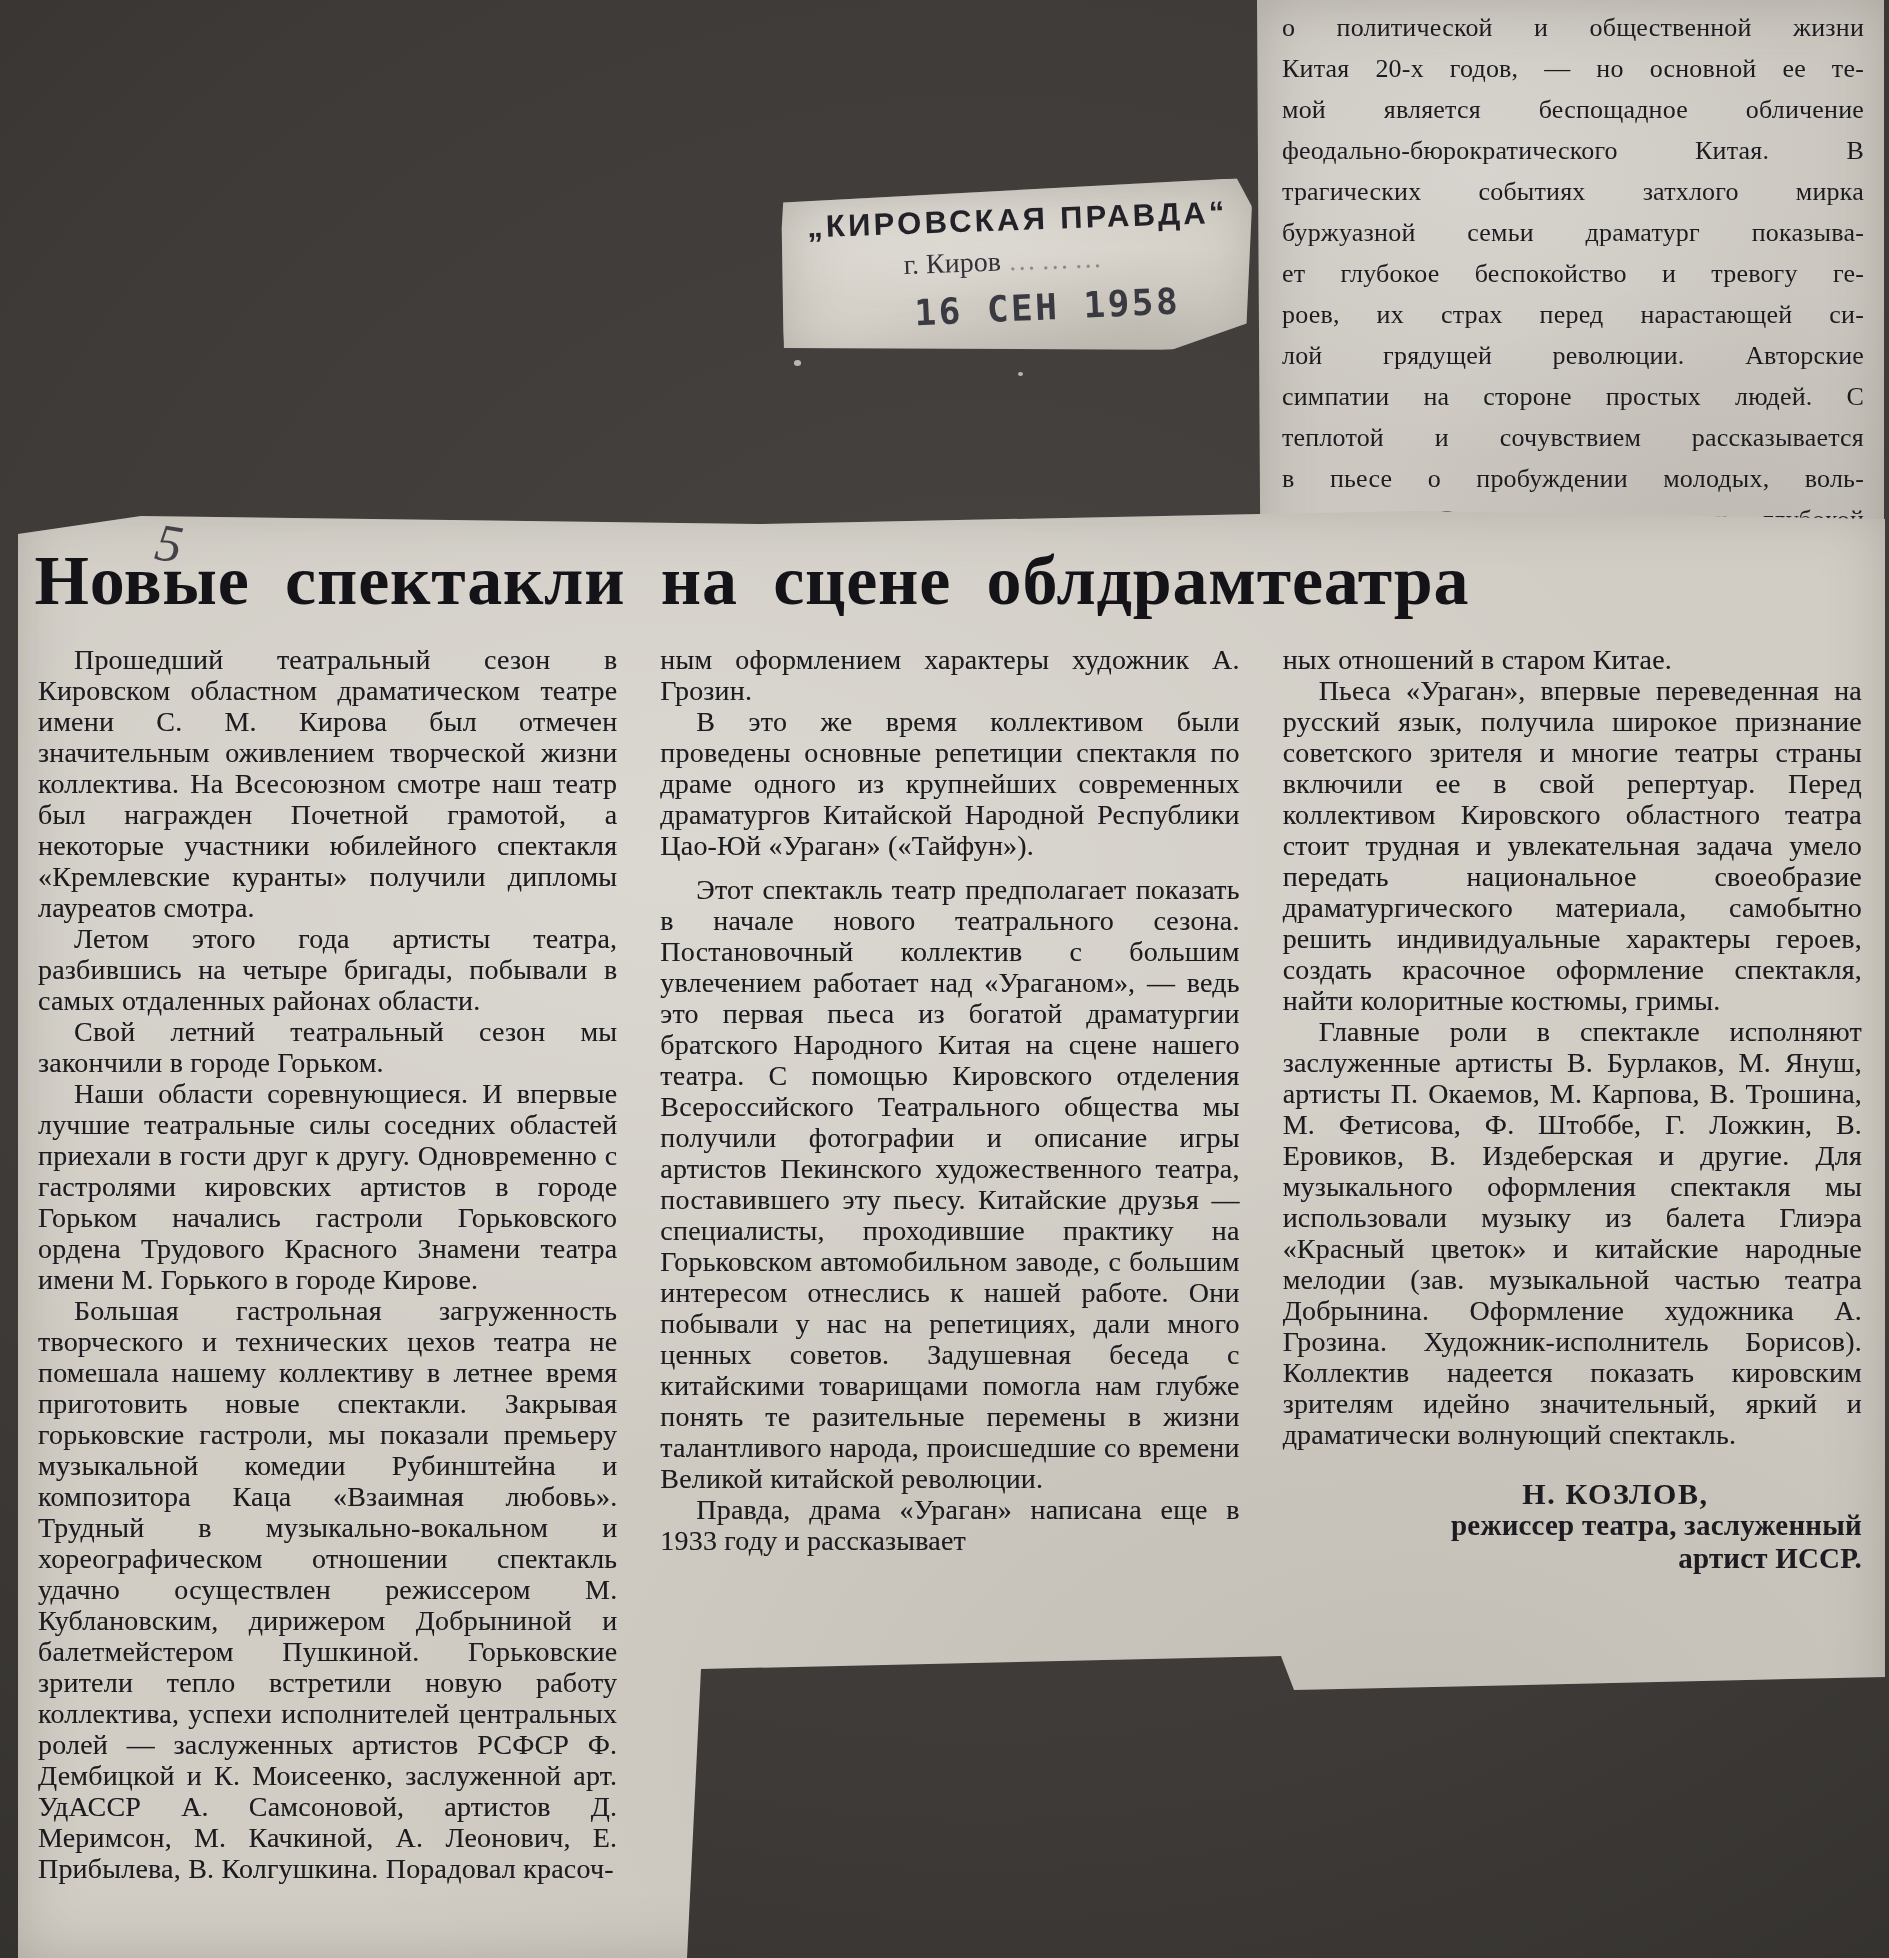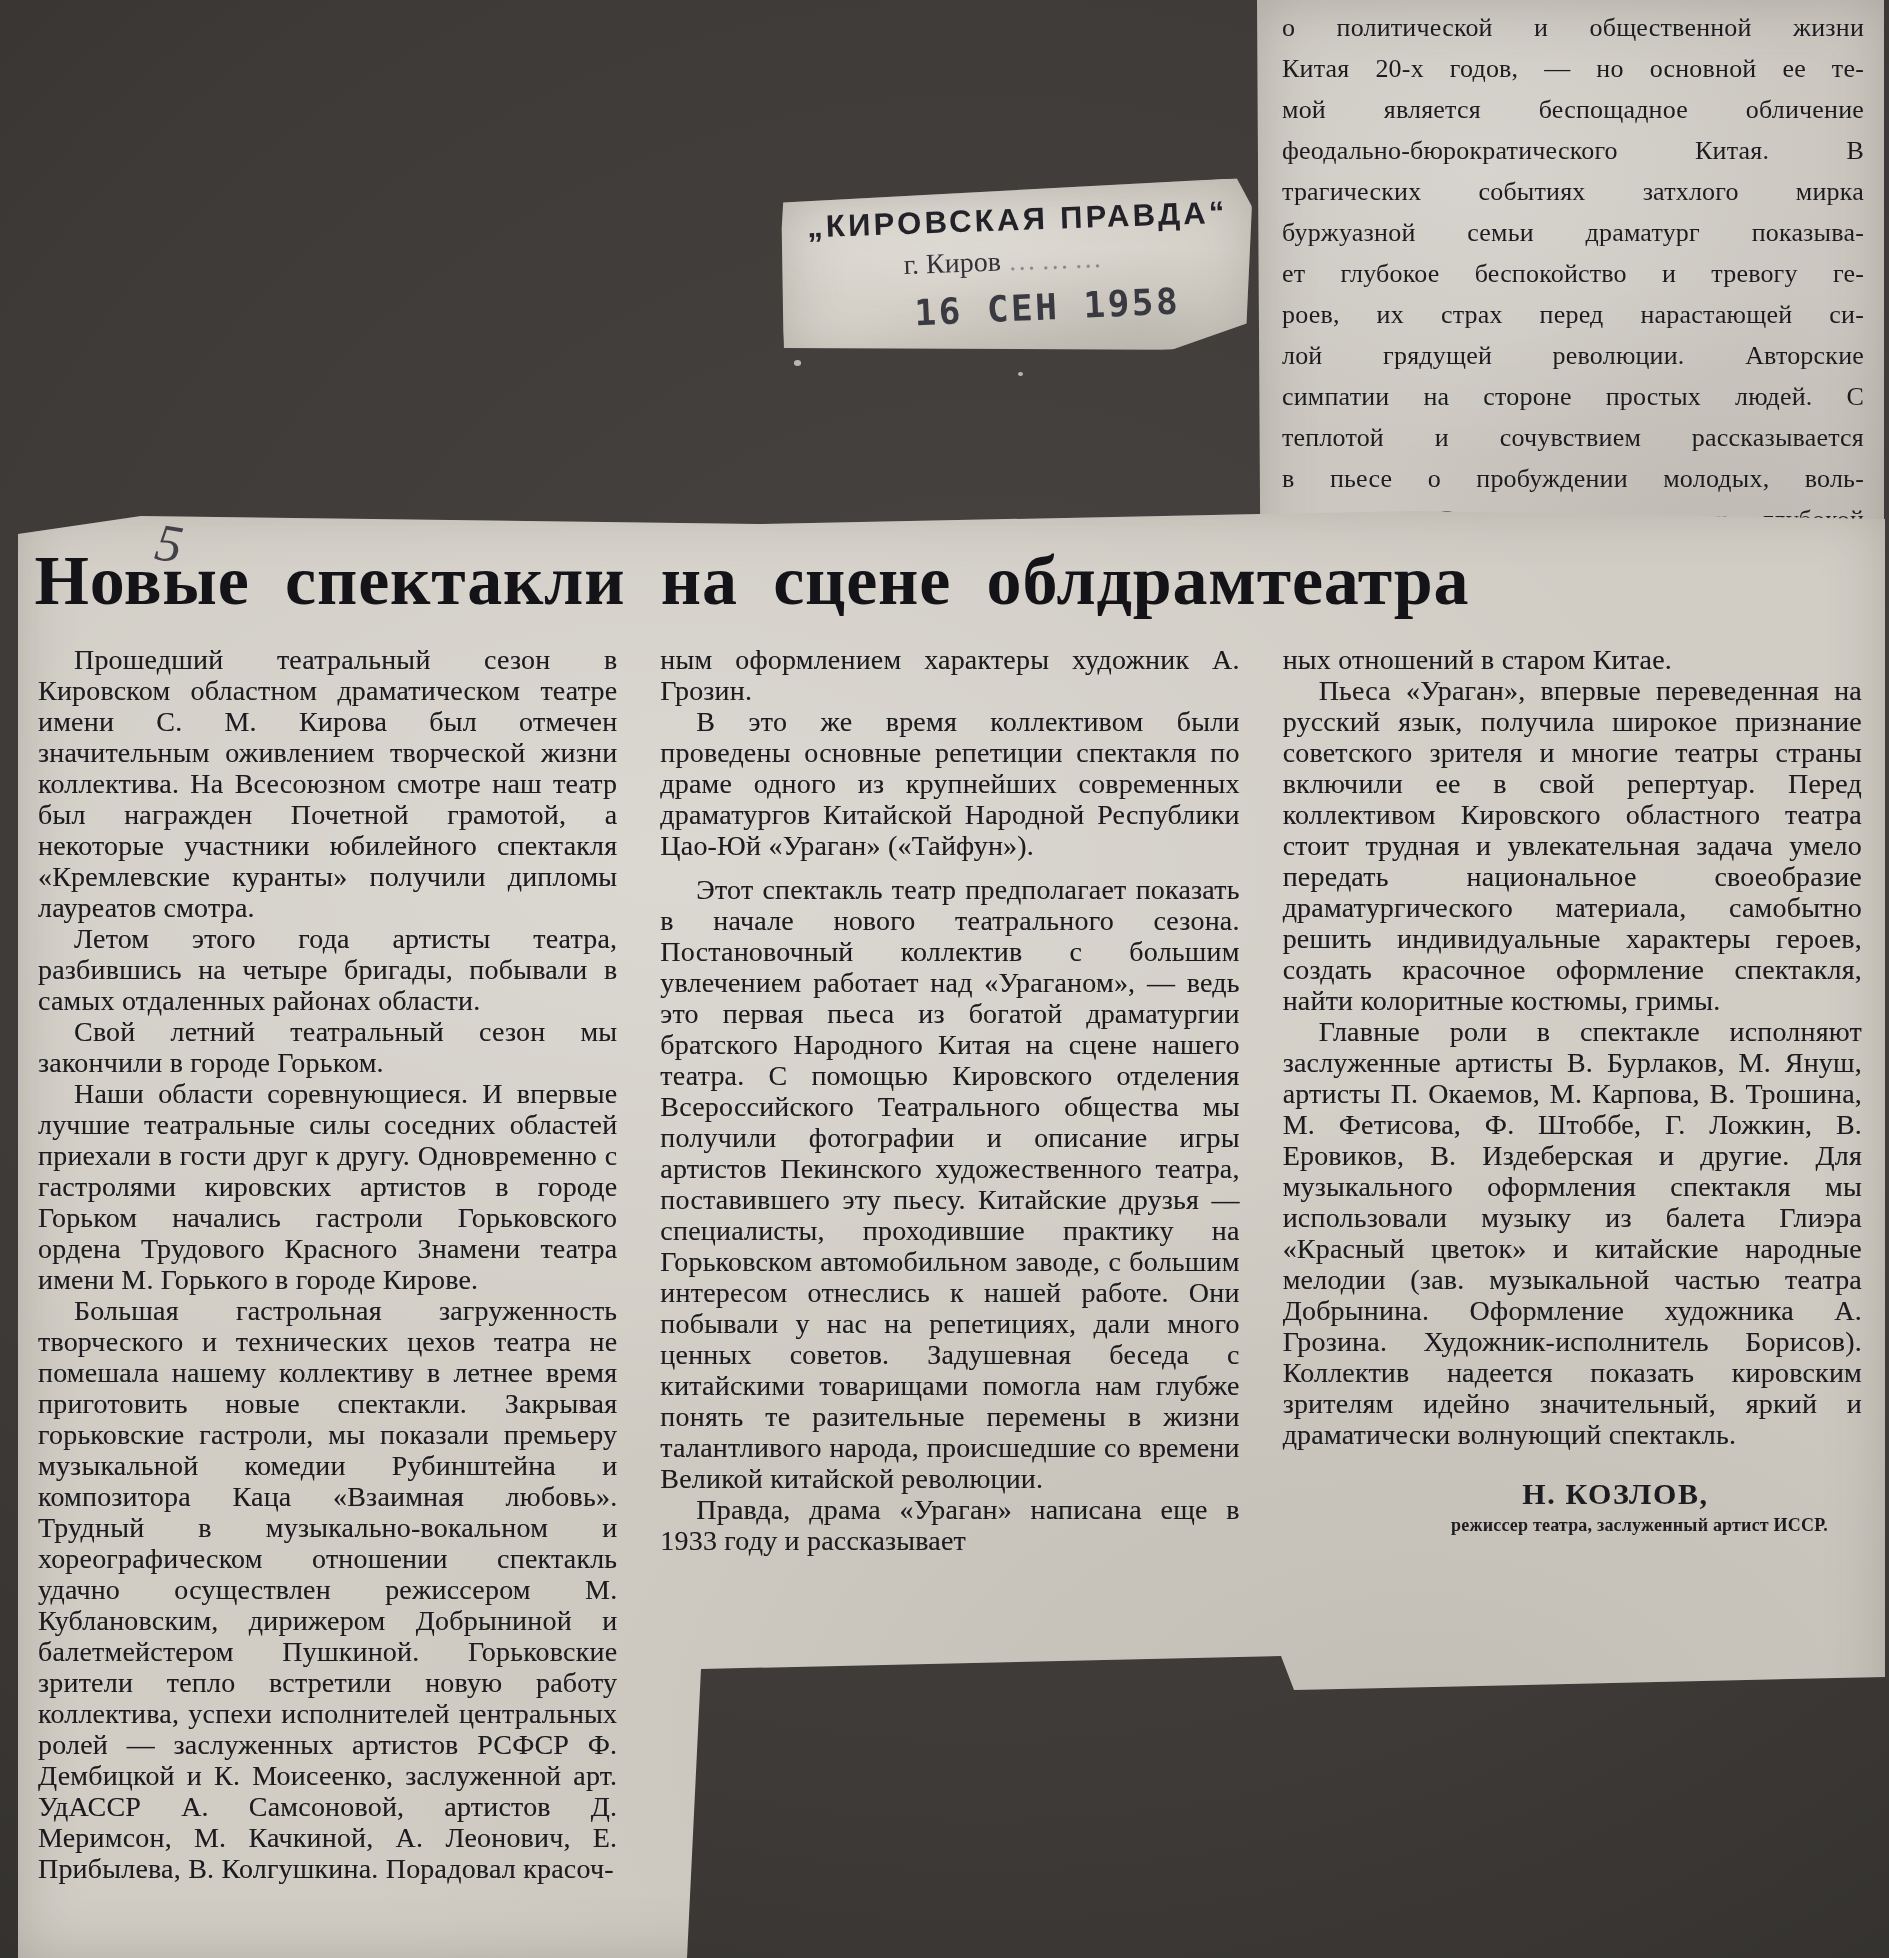--- a/index.html
+++ b/index.html
@@ -93,22 +93,22 @@
     text-shadow:0 0 0.4px rgba(20,20,25,0.35);
   }
   .col p.indent{text-indent:36px;}
   .col p.gap-before{margin-top:13px;}
   .byline{margin-top:28px;font-weight:bold;}
   .byline-name{
     width:395px;margin-left:auto;margin-right:49px;
     text-align:center;font-size:30px;letter-spacing:1.6px;
   }
   .byline-role{
-    width:411px;margin-left:auto;
-    font-size:18px;line-height:33px;
+    width:411px;margin-left:auto;text-align:right;
+    font-size:29px;line-height:33px;
   }
   .speck{position:absolute;border-radius:50%;background:#d8d5ce;opacity:0.8;}
   .speck.s1{left:794px;top:360px;width:7.4px;height:5.8px;}
   .speck.s2{left:1018px;top:372px;width:5px;height:4.1px;}
 </style>
 </head>
 <body>
 
 <div class="scan">
 

